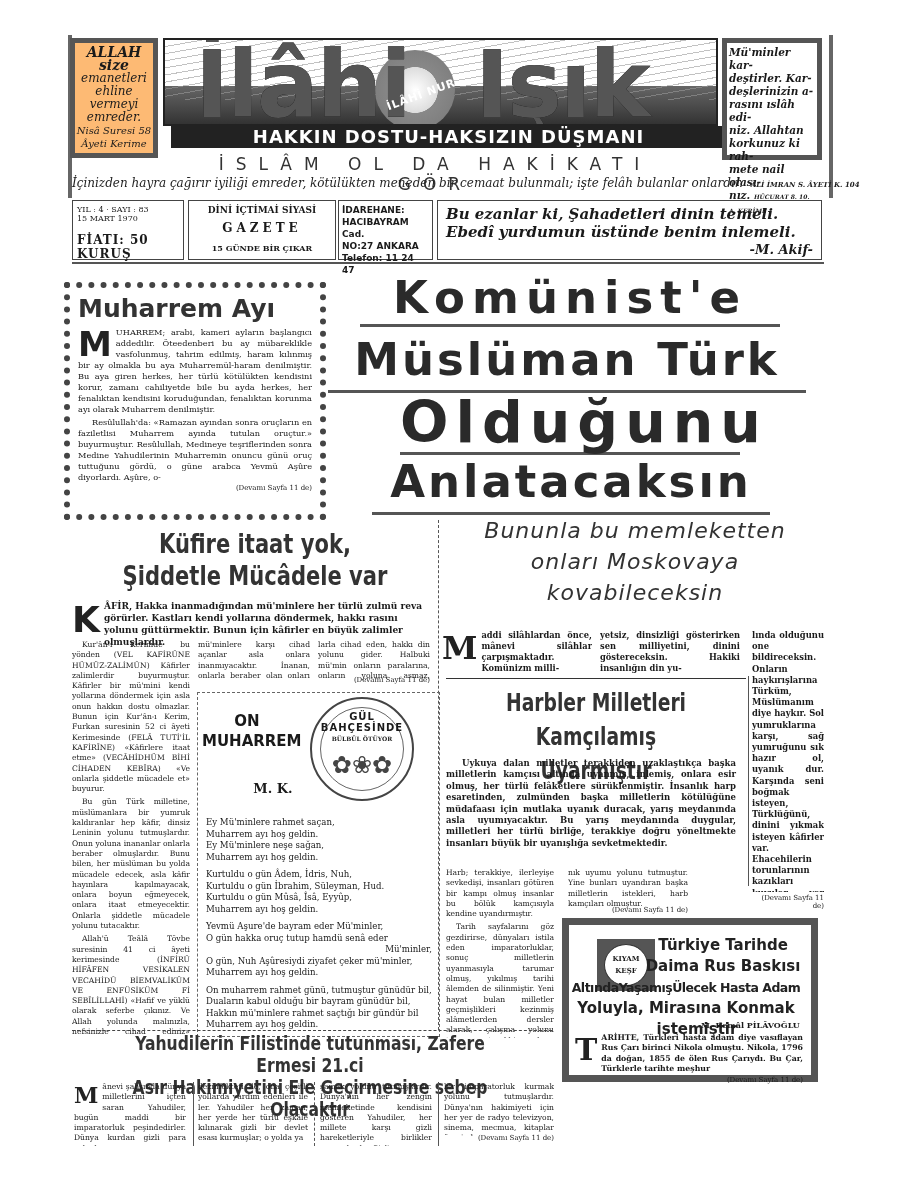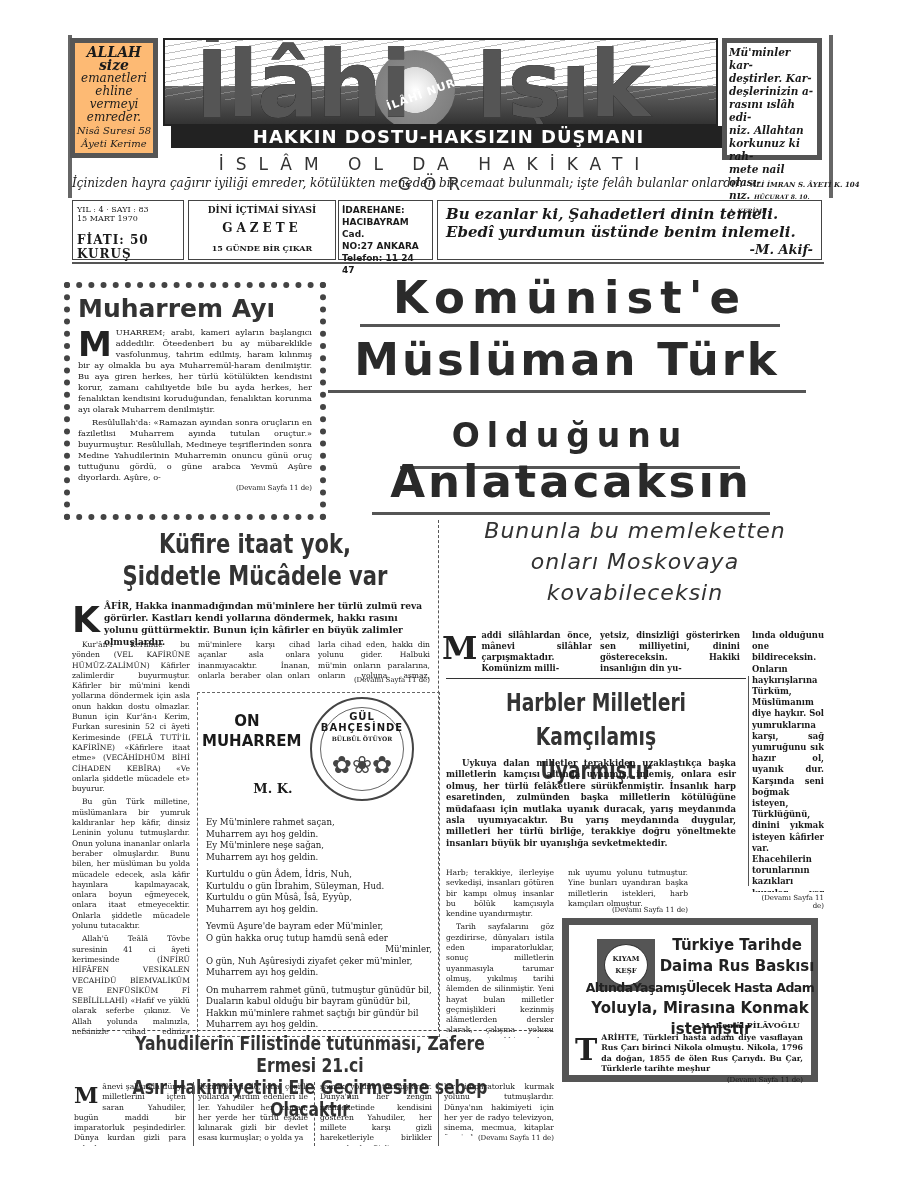--- a/index.html
+++ b/index.html
@@ -35,21 +35,21 @@
   
   .muh-box{left:64px;top:282px;width:262px;height:238px;border:6px dotted #444;box-sizing:border-box;padding:4px 8px;}
   .muh-title{font-family:"DejaVu Sans",sans-serif;font-weight:bold;font-size:25px;color:#333;margin:2px 0 4px;}
   .body{font-size:8.2px;line-height:11px;text-align:justify;}
   .dropcap{float:left;font-family:"DejaVu Sans",sans-serif;font-weight:bold;font-size:34px;line-height:30px;margin:2px 4px 0 0;color:#222;}
   .cont{text-align:right;font-size:7px;}
   
   .hl{left:330px;width:500px;text-align:center;font-family:"DejaVu Sans",sans-serif;font-weight:bold;color:#2a2a2a;letter-spacing:3px;border-bottom:3px solid #555;}
   .hl1{top:272px;font-size:45px;height:52px;line-height:52px;left:360px;width:420px;letter-spacing:7px;}
   .hl2{top:330px;font-size:45px;height:60px;line-height:60px;left:328px;width:478px;}
-  .hl3{top:406px;font-size:33px;height:60px;line-height:60px;left:400px;width:340px;letter-spacing:7px;}
+  .hl3{top:392px;font-size:57px;height:60px;line-height:60px;left:400px;width:340px;letter-spacing:7px;}
   .hl4{top:452px;font-size:45px;height:60px;line-height:60px;left:372px;width:398px;}
   .sub-hl{left:440px;top:515px;width:390px;text-align:center;font-family:"DejaVu Sans",sans-serif;font-style:italic;font-size:22px;line-height:31px;color:#333;letter-spacing:1px;}
   .vline{width:1px;background:#555;}
   
   .kuf-title{left:70px;top:528px;width:370px;text-align:center;font-family:"DejaVu Sans",sans-serif;font-weight:bold;font-size:27px;line-height:32px;color:#333;transform:scaleX(.78);transform-origin:center;}
   .kuf-lead{left:72px;top:600px;width:360px;font-size:9px;font-weight:bold;line-height:12px;}
   .col{font-size:7.6px;line-height:10.3px;text-align:justify;overflow:hidden;}
   
   .onm-box{left:197px;top:692px;width:243px;height:345px;border:1px dashed #666;box-sizing:border-box;padding:8px 8px;}
   .onm-title{position:absolute;left:4px;top:18px;width:90px;text-align:center;font-family:"DejaVu Sans",sans-serif;font-weight:bold;font-size:15px;line-height:20px;}
@@ -63,21 +63,21 @@
   .poem p{margin:0 0 6px;}
   .poem .r{text-align:right;display:block;}
   
   .mlead{left:442px;top:630px;width:150px;}
   .hb-title{left:446px;top:686px;width:300px;text-align:center;font-family:"DejaVu Sans",sans-serif;font-weight:bold;font-size:24px;line-height:34px;color:#333;transform:scaleX(.78);}
   .hb-lead{left:446px;top:758px;width:290px;font-size:8.5px;line-height:11.4px;text-align:justify;font-weight:bold;}
   
   .tr-box{left:562px;top:918px;width:256px;height:164px;border:7px solid #555;box-sizing:border-box;background:#fff;padding:6px 8px;}
   .tr-emblem{position:absolute;left:28px;top:14px;width:58px;height:52px;background:#555;}
   .tr-emblem div{position:absolute;left:7px;top:5px;width:44px;height:42px;border-radius:50%;background:#fff;border:1px solid #333;box-sizing:border-box;font-size:7px;text-align:center;line-height:12px;padding-top:8px;font-weight:bold;}
-  .tr-title{position:absolute;left:16px;top:10px;width:230px;text-align:center;font-family:"DejaVu Sans",sans-serif;font-weight:bold;font-size:15px;line-height:21px;color:#222;}
+  .tr-title{position:absolute;left:2px;top:10px;width:230px;text-align:center;font-family:"DejaVu Sans",sans-serif;font-weight:bold;font-size:15px;line-height:21px;color:#222;}
   .tr-title .sp{padding-left:74px;display:block;}
   .tr-author{position:absolute;left:132px;top:95px;font-size:8px;font-weight:bold;}
   .tr-body{position:absolute;left:6px;top:108px;width:228px;font-size:7.8px;line-height:10.4px;text-align:justify;}
   
   .yh-title{left:60px;top:1032px;width:500px;text-align:center;font-family:"DejaVu Sans",sans-serif;font-weight:bold;font-size:19px;line-height:22px;color:#333;transform:scaleX(.82);}
 </style>
 </head>
 <body>
 
 <div class="abs mast-frame"></div>

